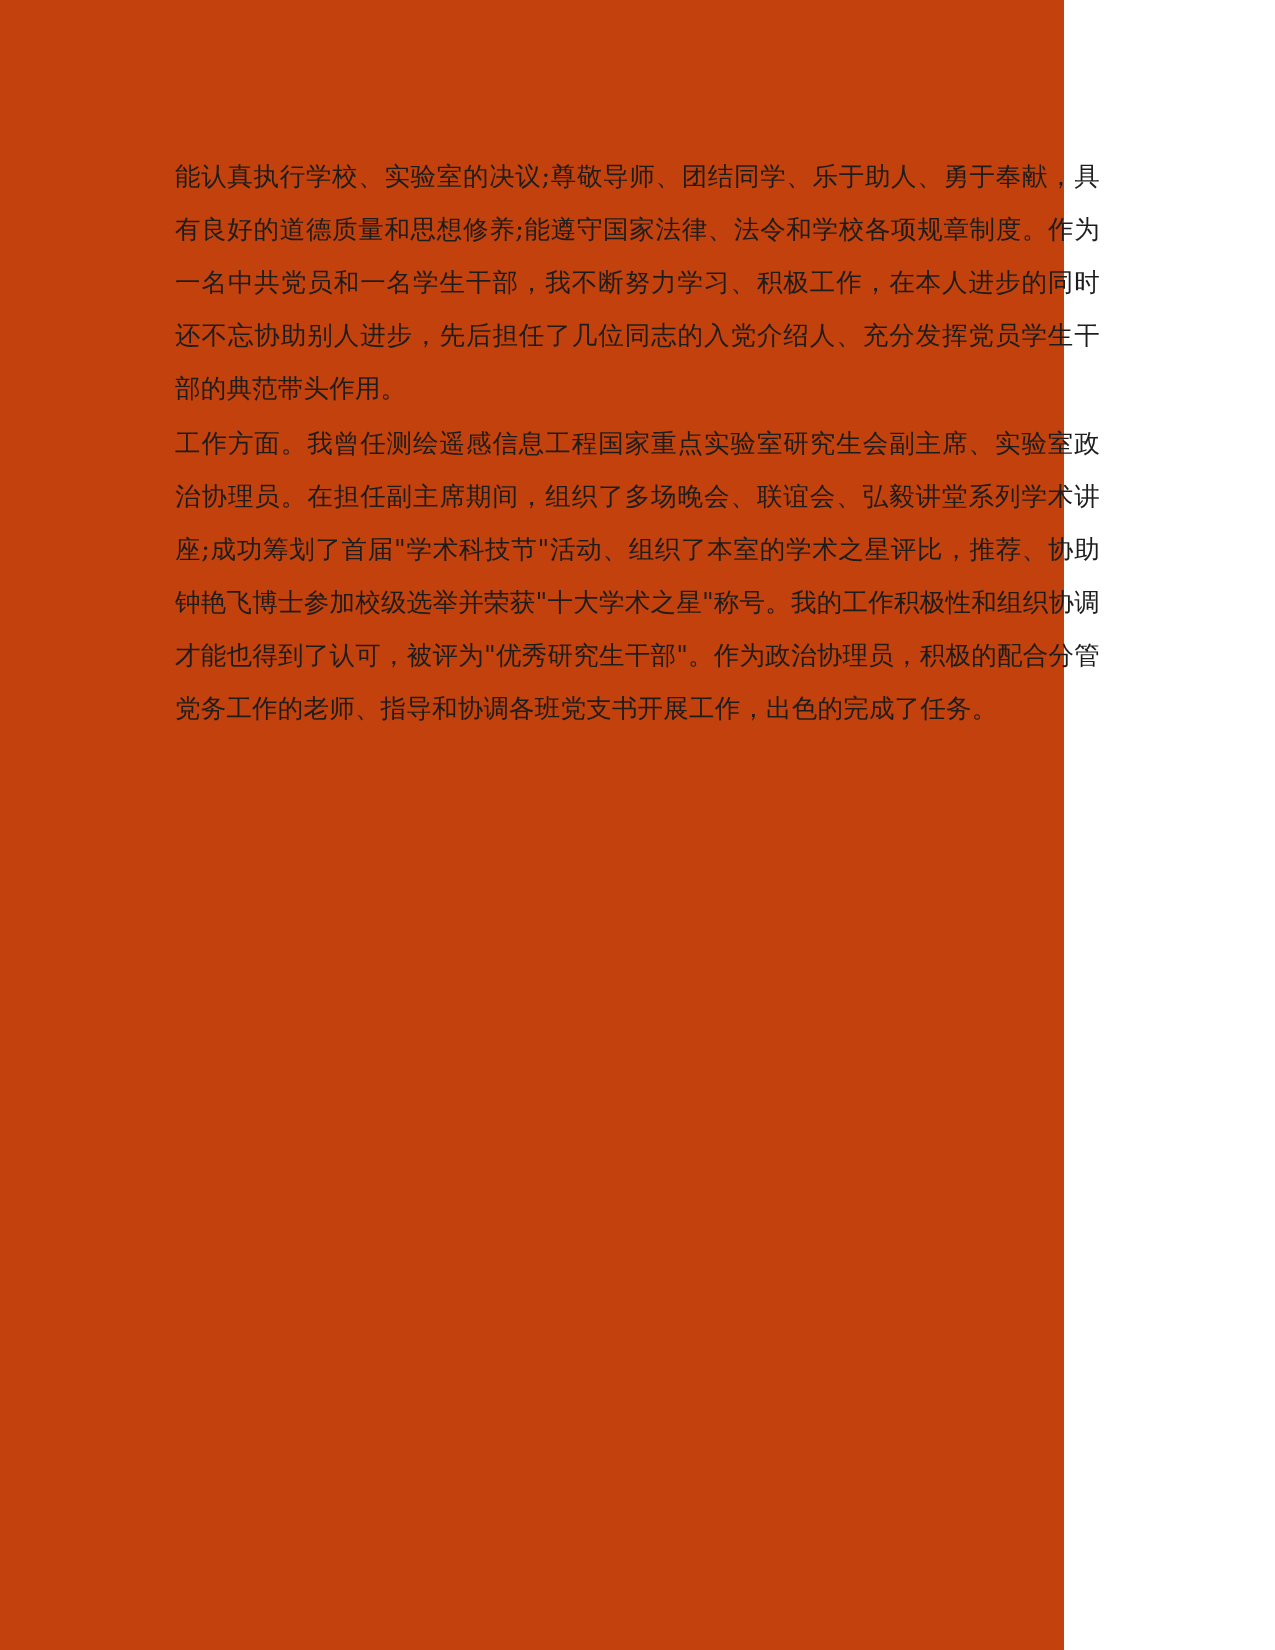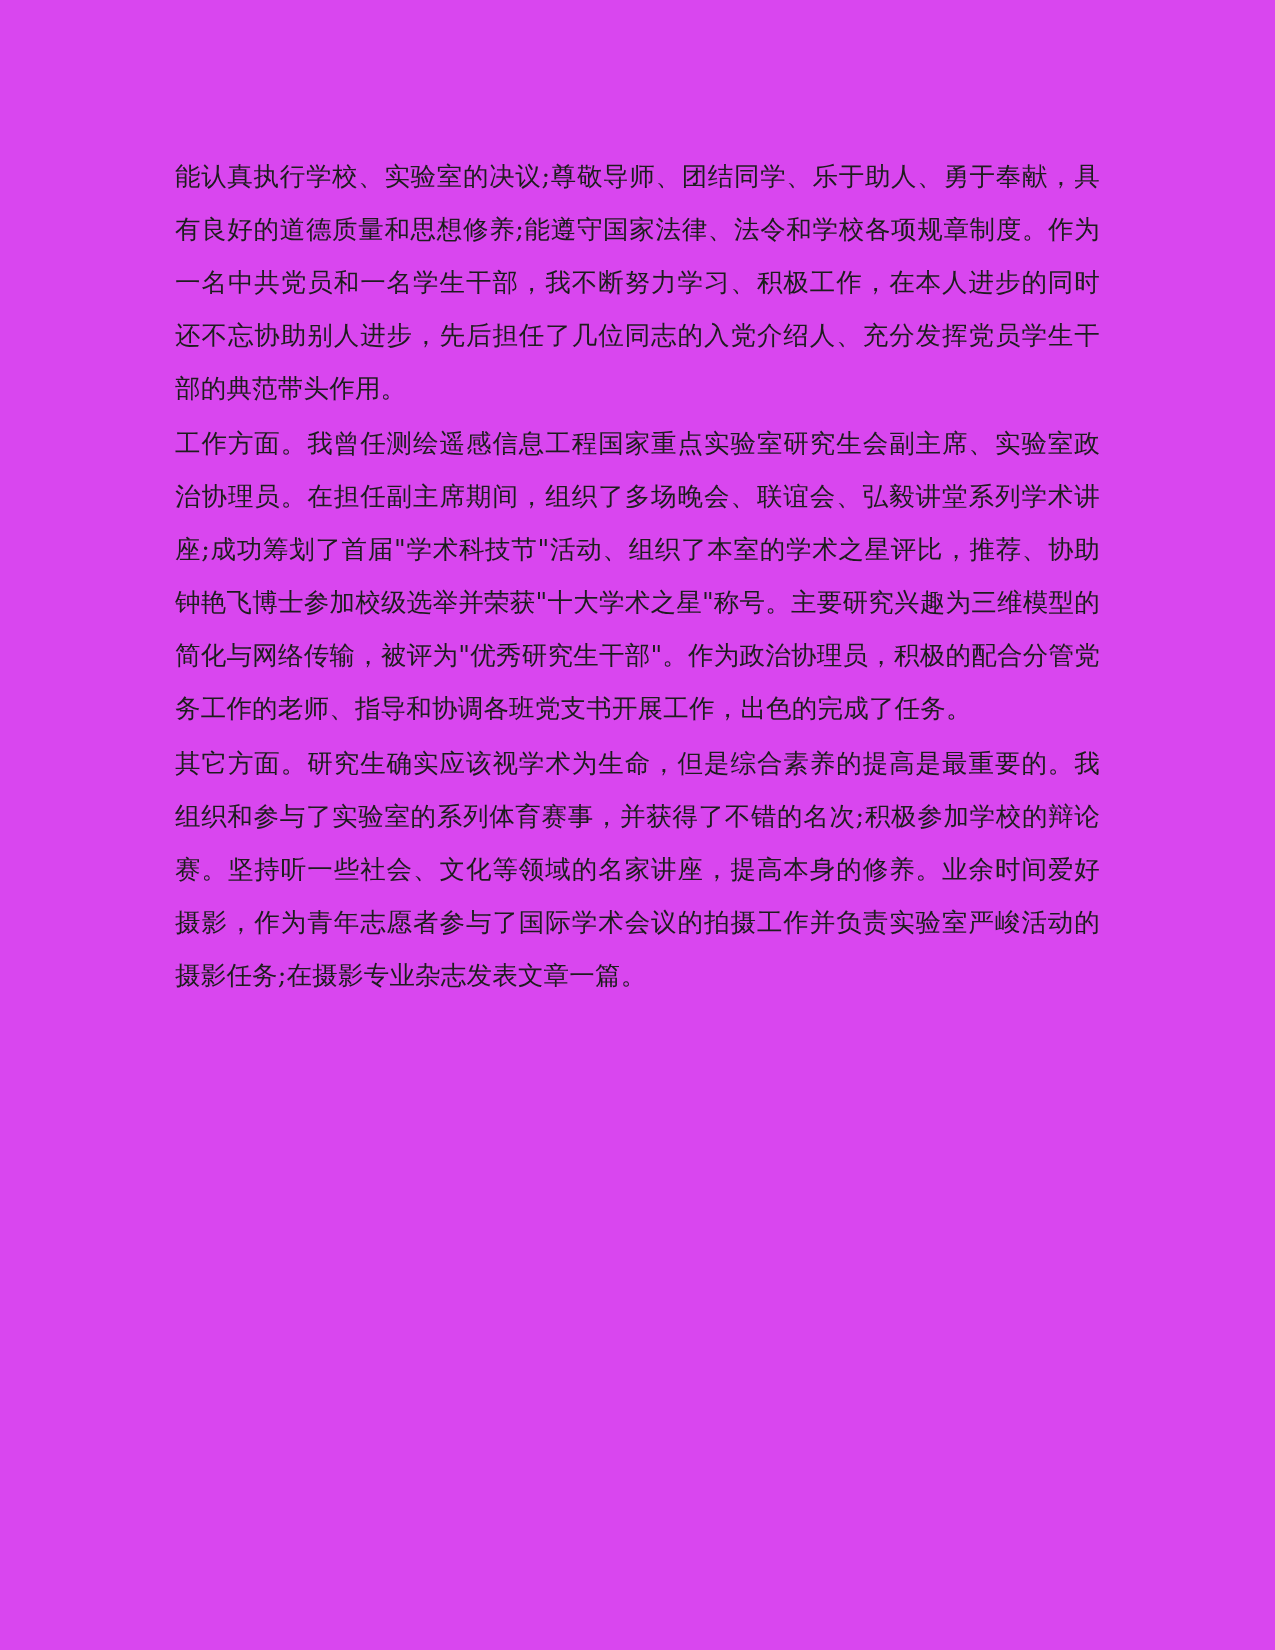--- a/index.html
+++ b/index.html
@@ -9,25 +9,25 @@
   }
   body {
     width: 1275px;
     height: 1650px;
     font-family: "DejaVu Serif", "Liberation Serif", serif;
     color: #1a1a1a;
     -webkit-font-smoothing: antialiased;
   }
   .page {
     position: relative;
-    width: 1275px;
+    width: 1064px;
     height: 1650px;
     box-sizing: border-box;
     padding: 150px 175px 60px 175px;
-    background: #d946ef;
+    background: #c2410c;
   }
   .doc-body {
     width: 925px;
   }
   .para {
     margin: 0 0 2px 0;
     font-size: 25.5px;
     line-height: 53px;
     text-align: justify;
     text-justify: inter-ideograph;
@@ -38,16 +38,15 @@
   .para:last-child {
     margin-bottom: 0;
   }
 </style>
 </head>
 <body>
 
 <div class="page">
   <div class="doc-body">
     <p class="para">能认真执行学校、实验室的决议;尊敬导师、团结同学、乐于助人、勇于奉献，具有良好的道德质量和思想修养;能遵守国家法律、法令和学校各项规章制度。作为一名中共党员和一名学生干部，我不断努力学习、积极工作，在本人进步的同时还不忘协助别人进步，先后担任了几位同志的入党介绍人、充分发挥党员学生干部的典范带头作用。</p>
-    <p class="para">工作方面。我曾任测绘遥感信息工程国家重点实验室研究生会副主席、实验室政治协理员。在担任副主席期间，组织了多场晚会、联谊会、弘毅讲堂系列学术讲座;成功筹划了首届"学术科技节"活动、组织了本室的学术之星评比，推荐、协助钟艳飞博士参加校级选举并荣获"十大学术之星"称号。主要研究兴趣为三维模型的简化与网络传输，被评为"优秀研究生干部"。作为政治协理员，积极的配合分管党务工作的老师、指导和协调各班党支书开展工作，出色的完成了任务。</p>
-    <p class="para">其它方面。研究生确实应该视学术为生命，但是综合素养的提高是最重要的。我组织和参与了实验室的系列体育赛事，并获得了不错的名次;积极参加学校的辩论赛。坚持听一些社会、文化等领域的名家讲座，提高本身的修养。业余时间爱好摄影，作为青年志愿者参与了国际学术会议的拍摄工作并负责实验室严峻活动的摄影任务;在摄影专业杂志发表文章一篇。</p>
+    <p class="para">工作方面。我曾任测绘遥感信息工程国家重点实验室研究生会副主席、实验室政治协理员。在担任副主席期间，组织了多场晚会、联谊会、弘毅讲堂系列学术讲座;成功筹划了首届"学术科技节"活动、组织了本室的学术之星评比，推荐、协助钟艳飞博士参加校级选举并荣获"十大学术之星"称号。我的工作积极性和组织协调才能也得到了认可，被评为"优秀研究生干部"。作为政治协理员，积极的配合分管党务工作的老师、指导和协调各班党支书开展工作，出色的完成了任务。</p>
   </div>
 </div>
 
 </body></html>

